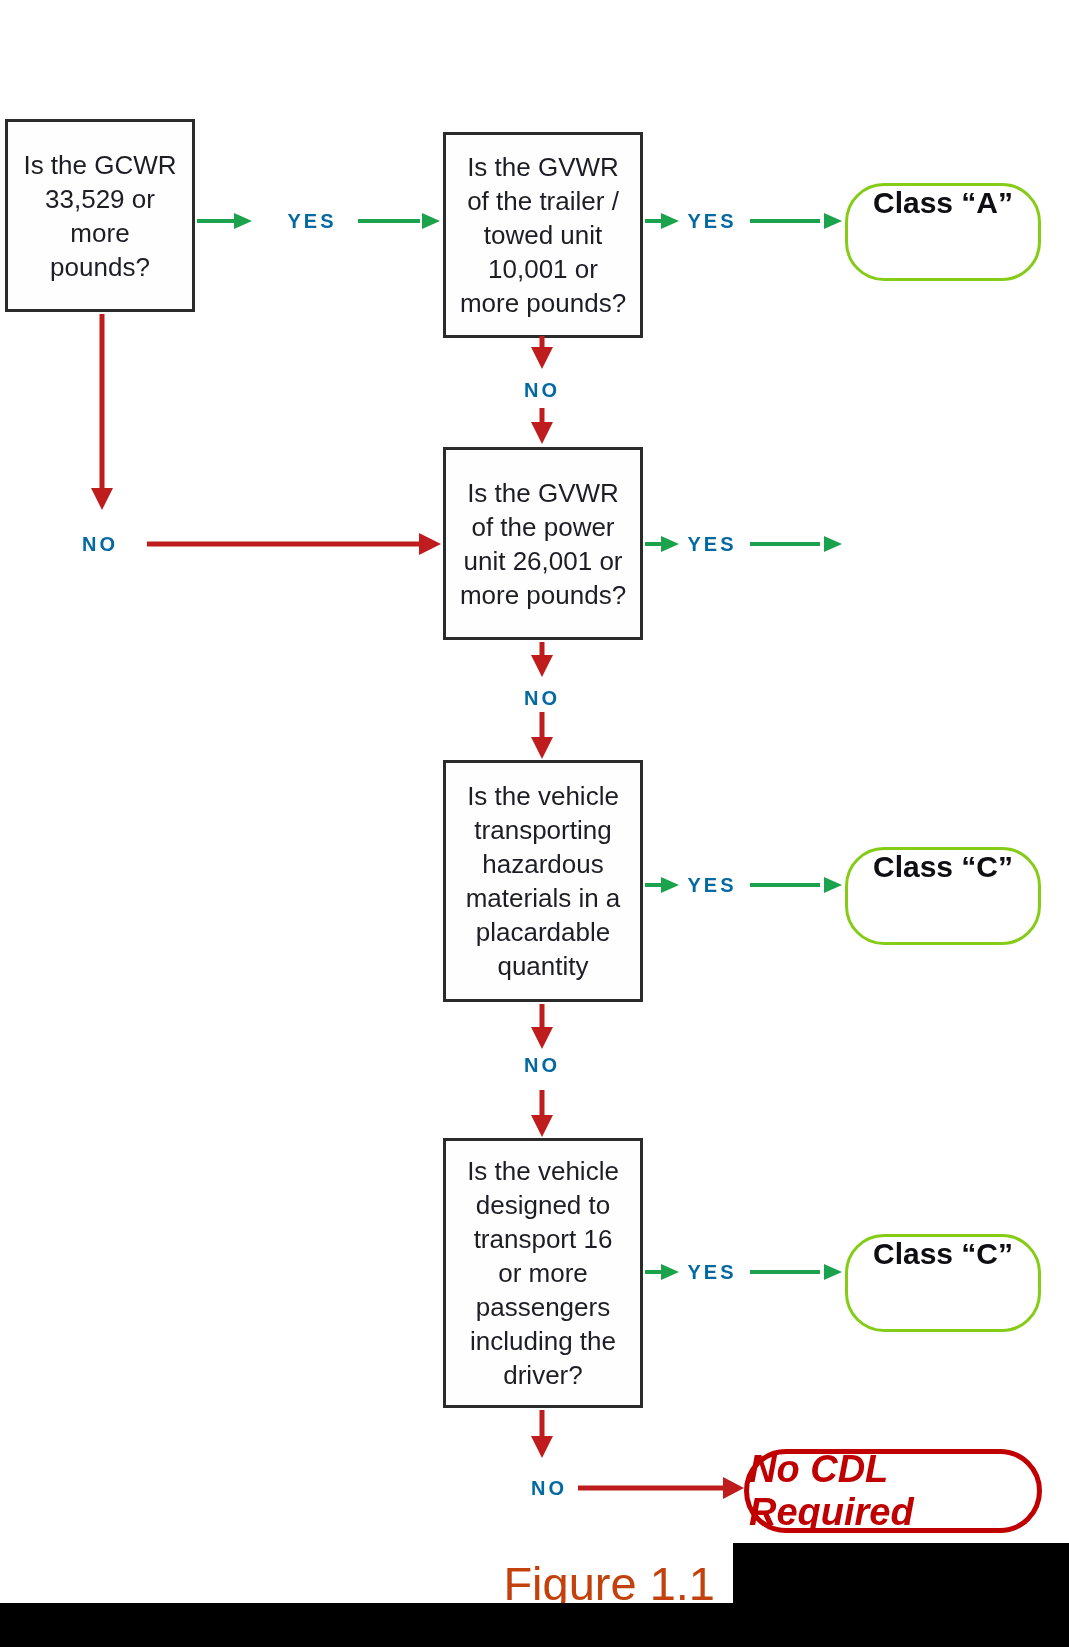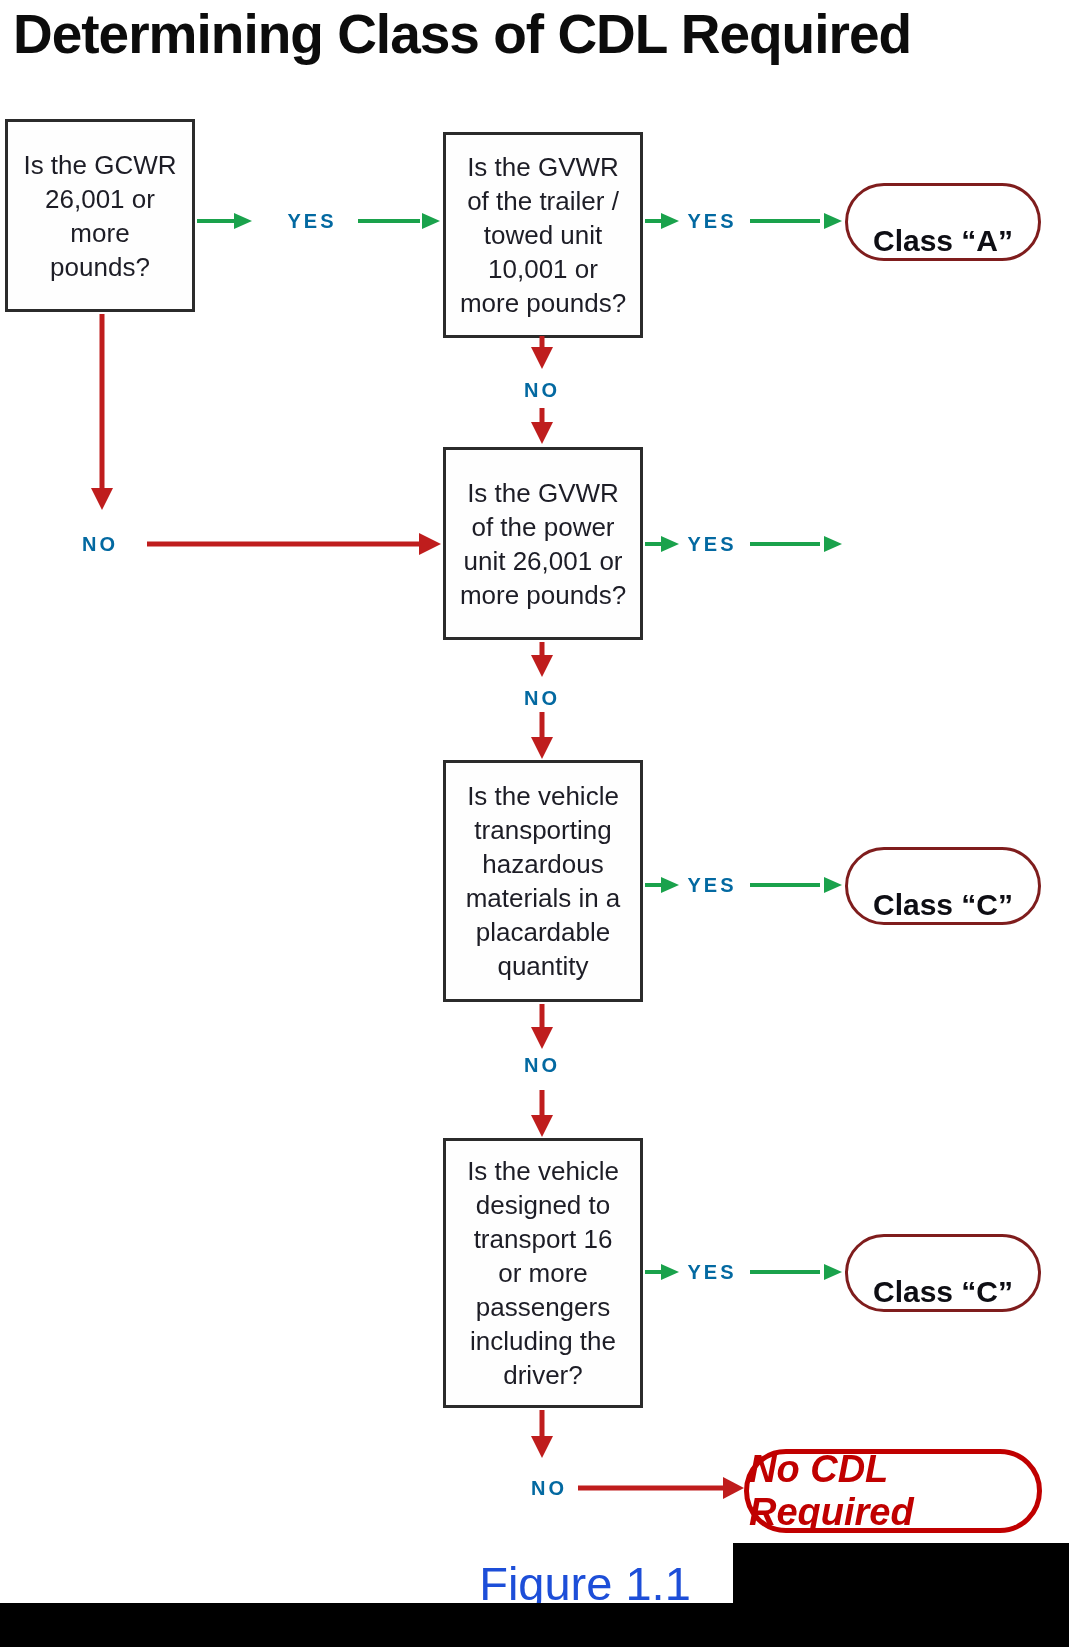--- a/index.html
+++ b/index.html
@@ -21,49 +21,48 @@
     position:absolute;box-sizing:border-box;
     border:3px solid var(--box-border,#2b2b2b);background:#fefefe;
     display:flex;align-items:center;justify-content:center;text-align:center;
     z-index:2;
   }
   .qtext{
     white-space:pre-line;font-size:26px;line-height:34px;
     color:var(--text-dark,#1d1d26);letter-spacing:0px;
   }
   .pill{
-    position:absolute;box-sizing:border-box;width:196px;height:78px;
-    border:3px solid #7f1d1d;border-radius:39px;background:#ffffff;
-    display:flex;align-items:flex-end;justify-content:center;z-index:2;
+    position:absolute;box-sizing:border-box;width:196px;height:98px;
+    border:3px solid #84cc16;border-radius:39px;background:#ffffff;
+    display:flex;align-items:flex-start;justify-content:center;z-index:2;
   }
   .pill-label{font-size:30px;font-weight:700;color:#0e0e14;}
   .pill-red{
     position:absolute;box-sizing:border-box;width:298px;height:84px;
     border:5px solid var(--terminal-red,#c00000);border-radius:42px;background:#ffffff;
     display:flex;align-items:center;justify-content:center;z-index:2;
   }
   .pill-red .pill-label{font-style:italic;color:var(--terminal-red,#c00000);font-size:38px;}
   .branch{
     position:absolute;width:60px;text-align:center;
     font-size:20px;font-weight:700;color:#0369a1;letter-spacing:3px;
     line-height:22px;z-index:2;
   }
   .caption{
-    position:absolute;left:455px;top:1556px;width:260px;text-align:center;
-    font-size:47px;font-weight:400;color:#1d4ed8;z-index:1;white-space:nowrap;
+    position:absolute;left:455px;top:1556px;width:260px;text-align:right;
+    font-size:47px;font-weight:400;color:#c2410c;z-index:1;white-space:nowrap;
   }
   .black-right{position:absolute;left:733px;top:1543px;width:336px;height:104px;background:#000000;z-index:2;}
   .black-bottom{position:absolute;left:0px;top:1603px;width:1069px;height:44px;background:#000000;z-index:2;}
 </style>
 </head>
 <body>
 
 <div id="canvas">
 
-  <div class="title">Determining Class of CDL Required</div>
 
   <svg id="arrows" width="1069" height="1647" viewBox="0 0 1069 1647">
 
     <g>
       <line class="gl" x1="197" y1="221" x2="234" y2="221"></line>
         <polygon class="gh" points="252,221 234,213 234,229"></polygon>
     </g>
     <g>
       <line class="gl" x1="358" y1="221" x2="420" y2="221"></line>
         <polygon class="gh" points="440,221 422,213 422,229"></polygon>
@@ -142,21 +141,21 @@
         <polygon class="rh" points="542,1458 531,1436 553,1436"></polygon>
     </g>
     <g>
       <line class="rl" x1="578" y1="1488" x2="723" y2="1488"></line>
         <polygon class="rh" points="744,1488 723,1477 723,1499"></polygon>
     </g>
   </svg>
 
   <div class="qbox" style="left:5px;top:119px;width:190px;height:193px;">
     <div class="qtext">Is the GCWR
-26,001 or
+33,529 or
 more
 pounds?</div>
   </div>
 
   <div class="qbox" style="left:443px;top:132px;width:200px;height:206px;">
     <div class="qtext">Is the GVWR
 of the trailer /
 towed unit
 10,001 or
 more pounds?</div>

